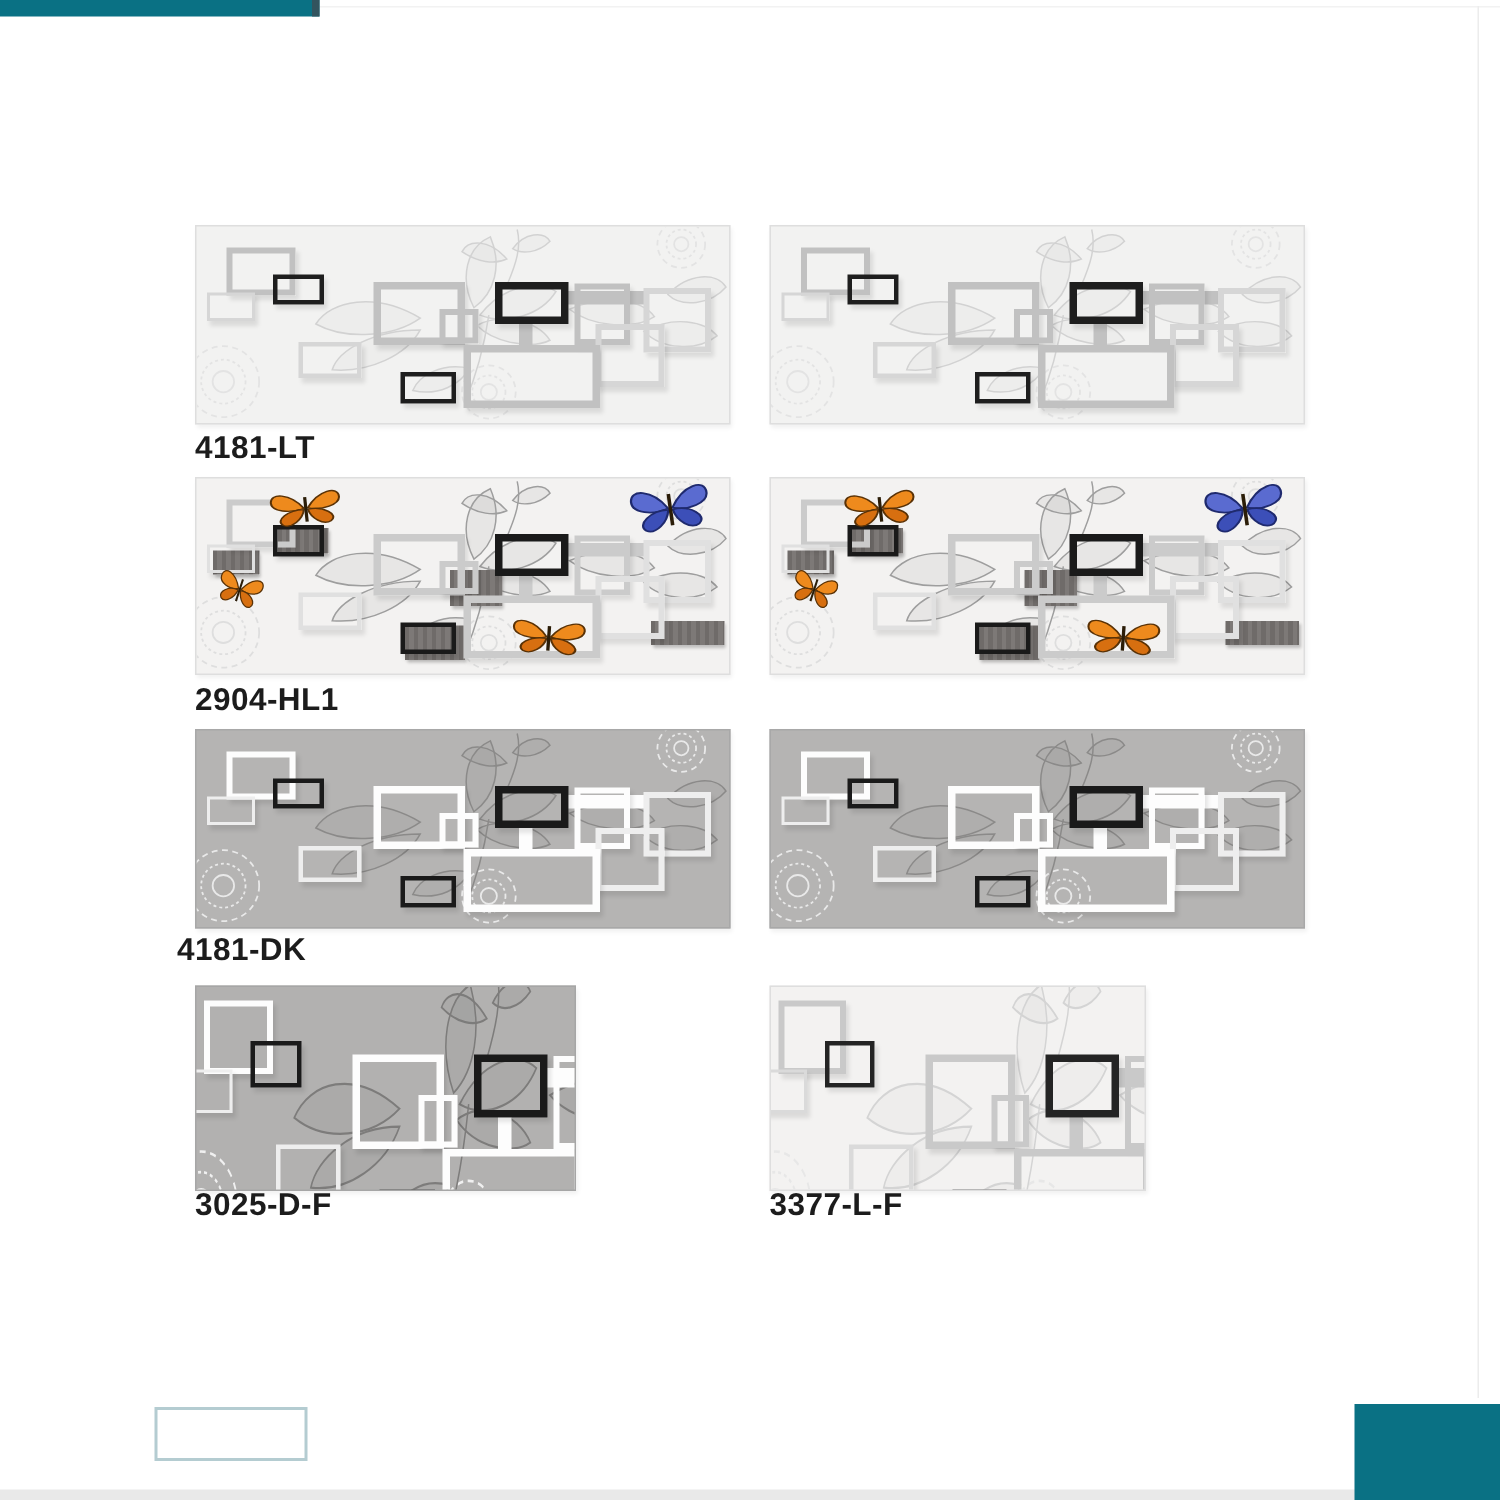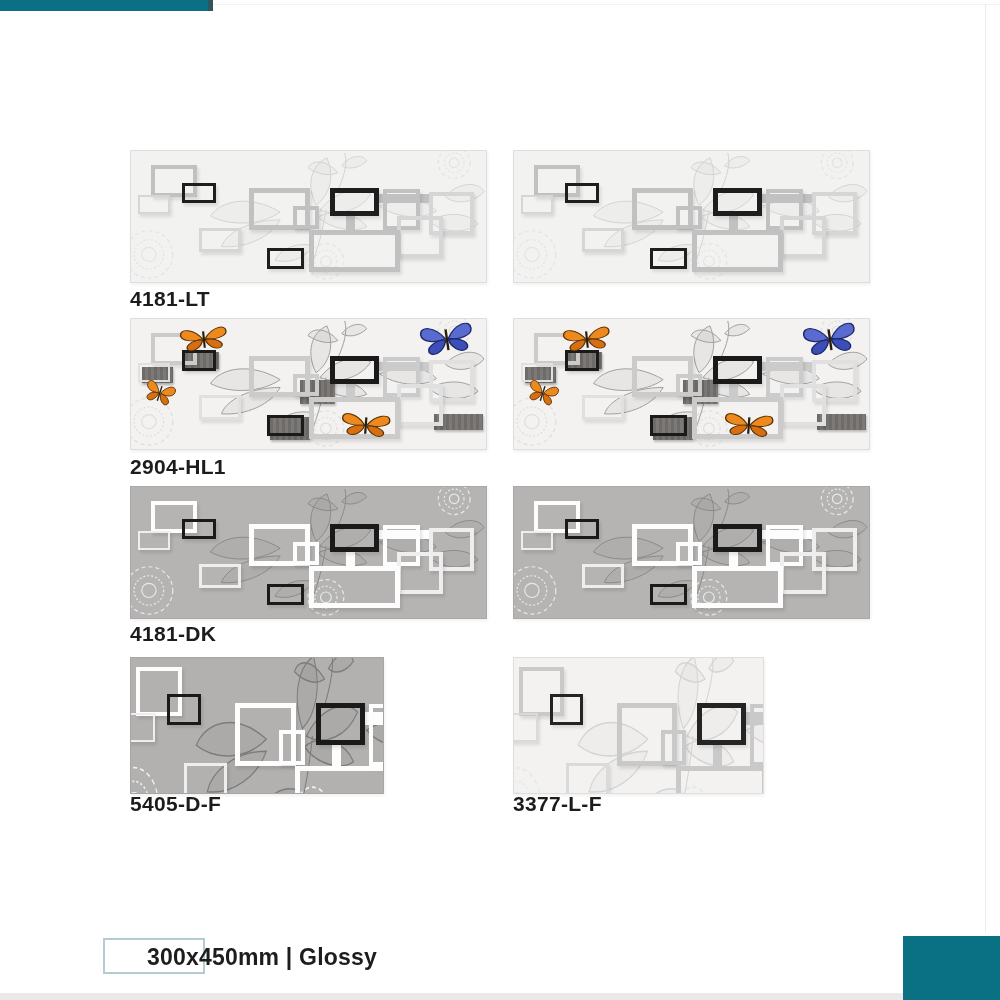--- a/index.html
+++ b/index.html
@@ -401,21 +401,21 @@
         <div class="frame" style="left: 60.5042%; top: 48.1203%; width: 2.52101%; height: 13.5338%; background: rgb(253, 253, 253); box-shadow: none;"></div>
         <div class="frame" style="left: 56.0224%; top: 28.5714%; width: 13.7255%; height: 21.0526%; border: 5px solid rgb(26, 26, 26);"></div>
         <div class="frame" style="left: 70.8683%; top: 29.3233%; width: 10.6443%; height: 30.8271%; border: 4px solid rgb(253, 253, 253);"></div>
         <div class="frame" style="left: 84.0336%; top: 31.5789%; width: 12.605%; height: 32.3308%; border: 4px solid rgb(238, 238, 238);"></div>
         <div class="frame" style="left: 75.07%; top: 49.6241%; width: 12.8852%; height: 32.3308%; border: 4px solid rgb(238, 238, 238);"></div>
         <div class="frame" style="left: 19.0476%; top: 58.6466%; width: 12.0448%; height: 18.797%; border: 3px solid rgb(238, 238, 238);"></div>
         <div class="frame" style="left: 50.1401%; top: 60.1504%; width: 25.7703%; height: 32.3308%; border: 5px solid rgb(253, 253, 253);"></div>
         <div class="frame" style="left: 38.3754%; top: 73.6842%; width: 10.3641%; height: 16.5414%; border: 3px solid rgb(26, 26, 26);"></div>
       </div>
     </div>
-  <div class="code" style="left:130px;top:623px">4181-DK</div>
+  <div class="code" style="left:118px;top:623px">4181-DK</div>
 
   <div class="tile" style="left: 130px; top: 657px; width: 254px; height: 137px; background: rgb(178, 177, 176); border-color: rgb(166, 166, 166);">
       <div class="design zoomed">
         <svg class="art" viewBox="0 0 357 133" preserveAspectRatio="none">
           <g stroke="#f0f0f0" fill="none" stroke-width="1.2">
             <circle cx="18" cy="105" r="24" stroke-dasharray="4 3"></circle>
             <circle cx="18" cy="105" r="14.879999999999999" stroke-dasharray="2 2"></circle>
             <circle cx="18" cy="105" r="7.199999999999999"></circle>
             <circle cx="325" cy="12" r="16" stroke-dasharray="4 3"></circle>
             <circle cx="325" cy="12" r="9.92" stroke-dasharray="2 2"></circle>
@@ -491,19 +491,18 @@
         <div class="frame" style="left: 45.6583%; top: 42.1053%; width: 7.28291%; height: 17.2932%; border: 4px solid rgb(201, 201, 201);"></div>
         <div class="frame" style="left: 69.1877%; top: 33.0827%; width: 15.4062%; height: 6.76692%; background: rgb(201, 201, 201); box-shadow: none;"></div>
         <div class="frame" style="left: 60.5042%; top: 48.1203%; width: 2.52101%; height: 13.5338%; background: rgb(201, 201, 201); box-shadow: none;"></div>
         <div class="frame" style="left: 56.0224%; top: 28.5714%; width: 13.7255%; height: 21.0526%; border: 5px solid rgb(36, 36, 36);"></div>
         <div class="frame" style="left: 70.8683%; top: 29.3233%; width: 10.6443%; height: 30.8271%; border: 4px solid rgb(201, 201, 201);"></div>
         <div class="frame" style="left: 19.0476%; top: 58.6466%; width: 12.0448%; height: 18.797%; border: 3px solid rgb(218, 218, 218);"></div>
         <div class="frame" style="left: 50.1401%; top: 60.1504%; width: 25.7703%; height: 32.3308%; border: 5px solid rgb(201, 201, 201);"></div>
         <div class="frame" style="left: 38.3754%; top: 73.6842%; width: 10.3641%; height: 16.5414%; border: 3px solid rgb(36, 36, 36);"></div>
       </div>
     </div>
-  <div class="code" style="left:130px;top:793px">5405-D-F</div>
+  <div class="code" style="left:130px;top:793px">3025-D-F</div>
   <div class="code" style="left:513px;top:793px">3377-L-F</div>
 
   <div class="size-box"></div>
-  <div class="size-text">300x450mm | Glossy</div>
 
 </div>
 
 </body></html>

